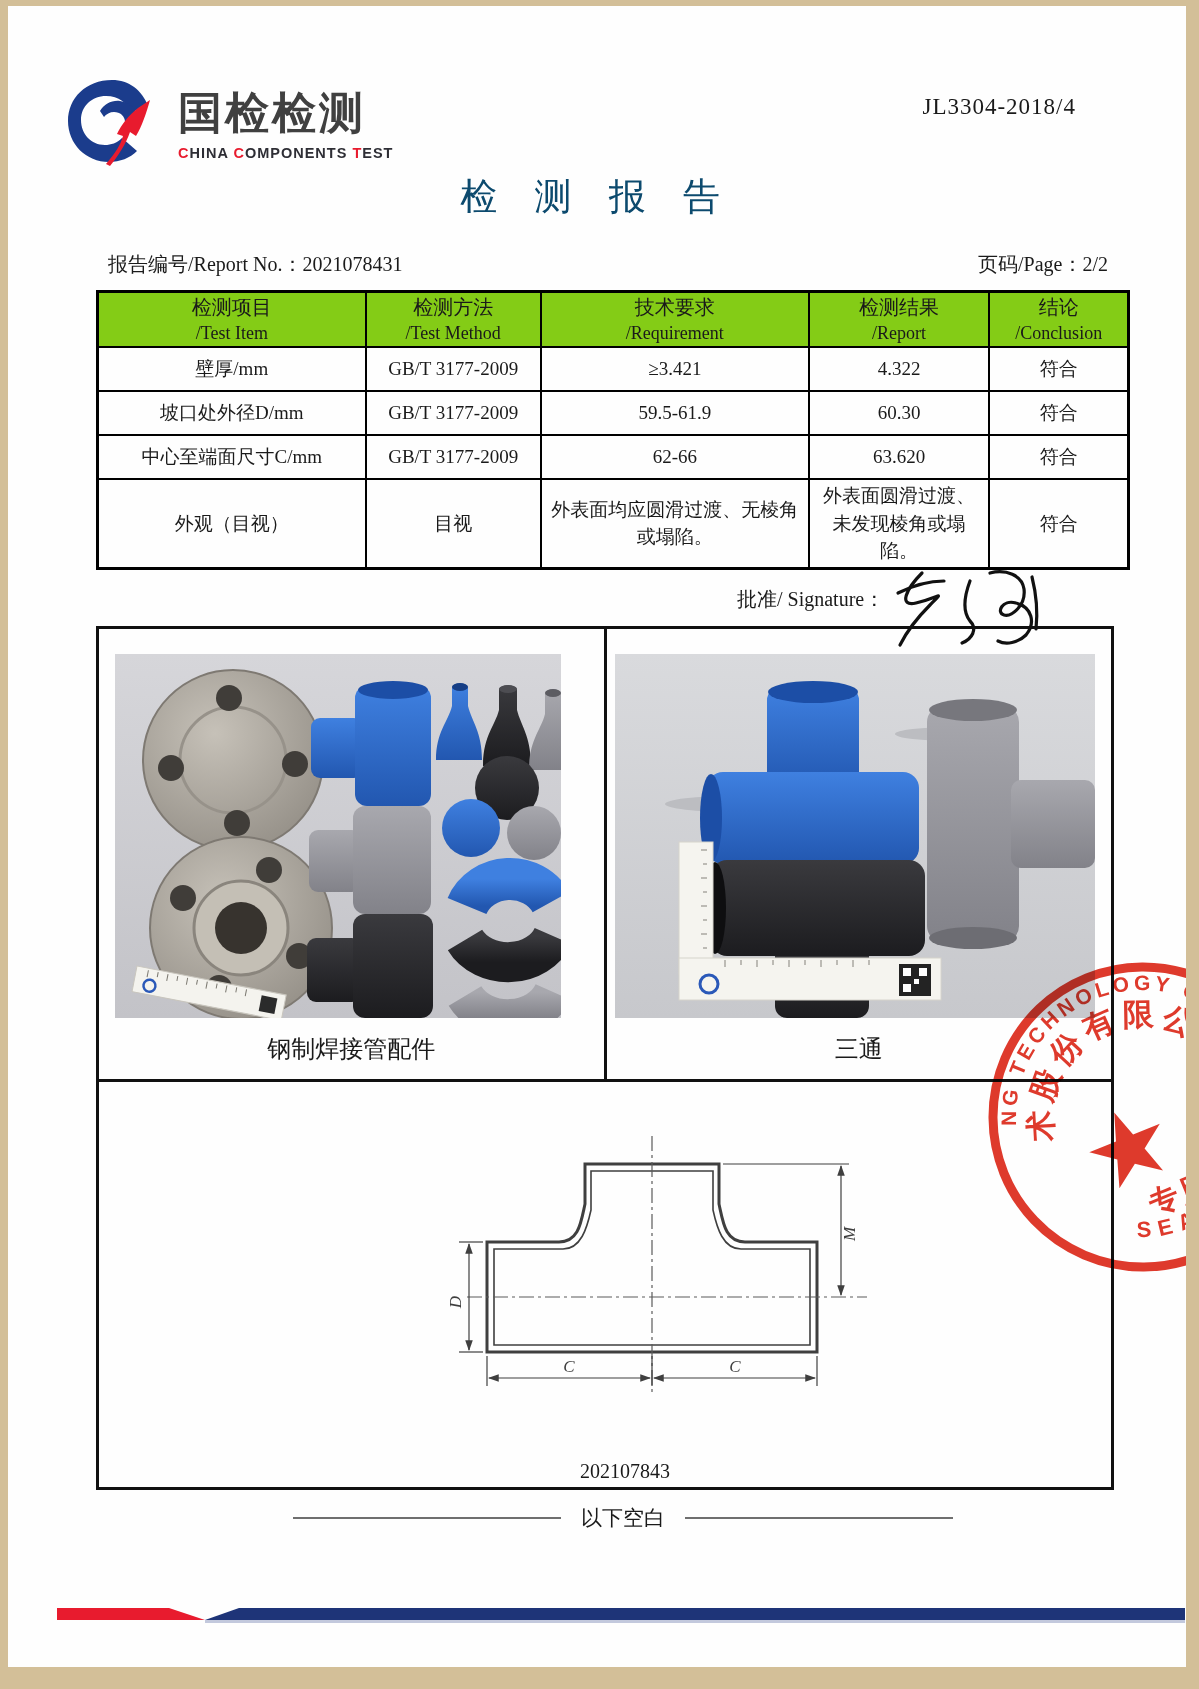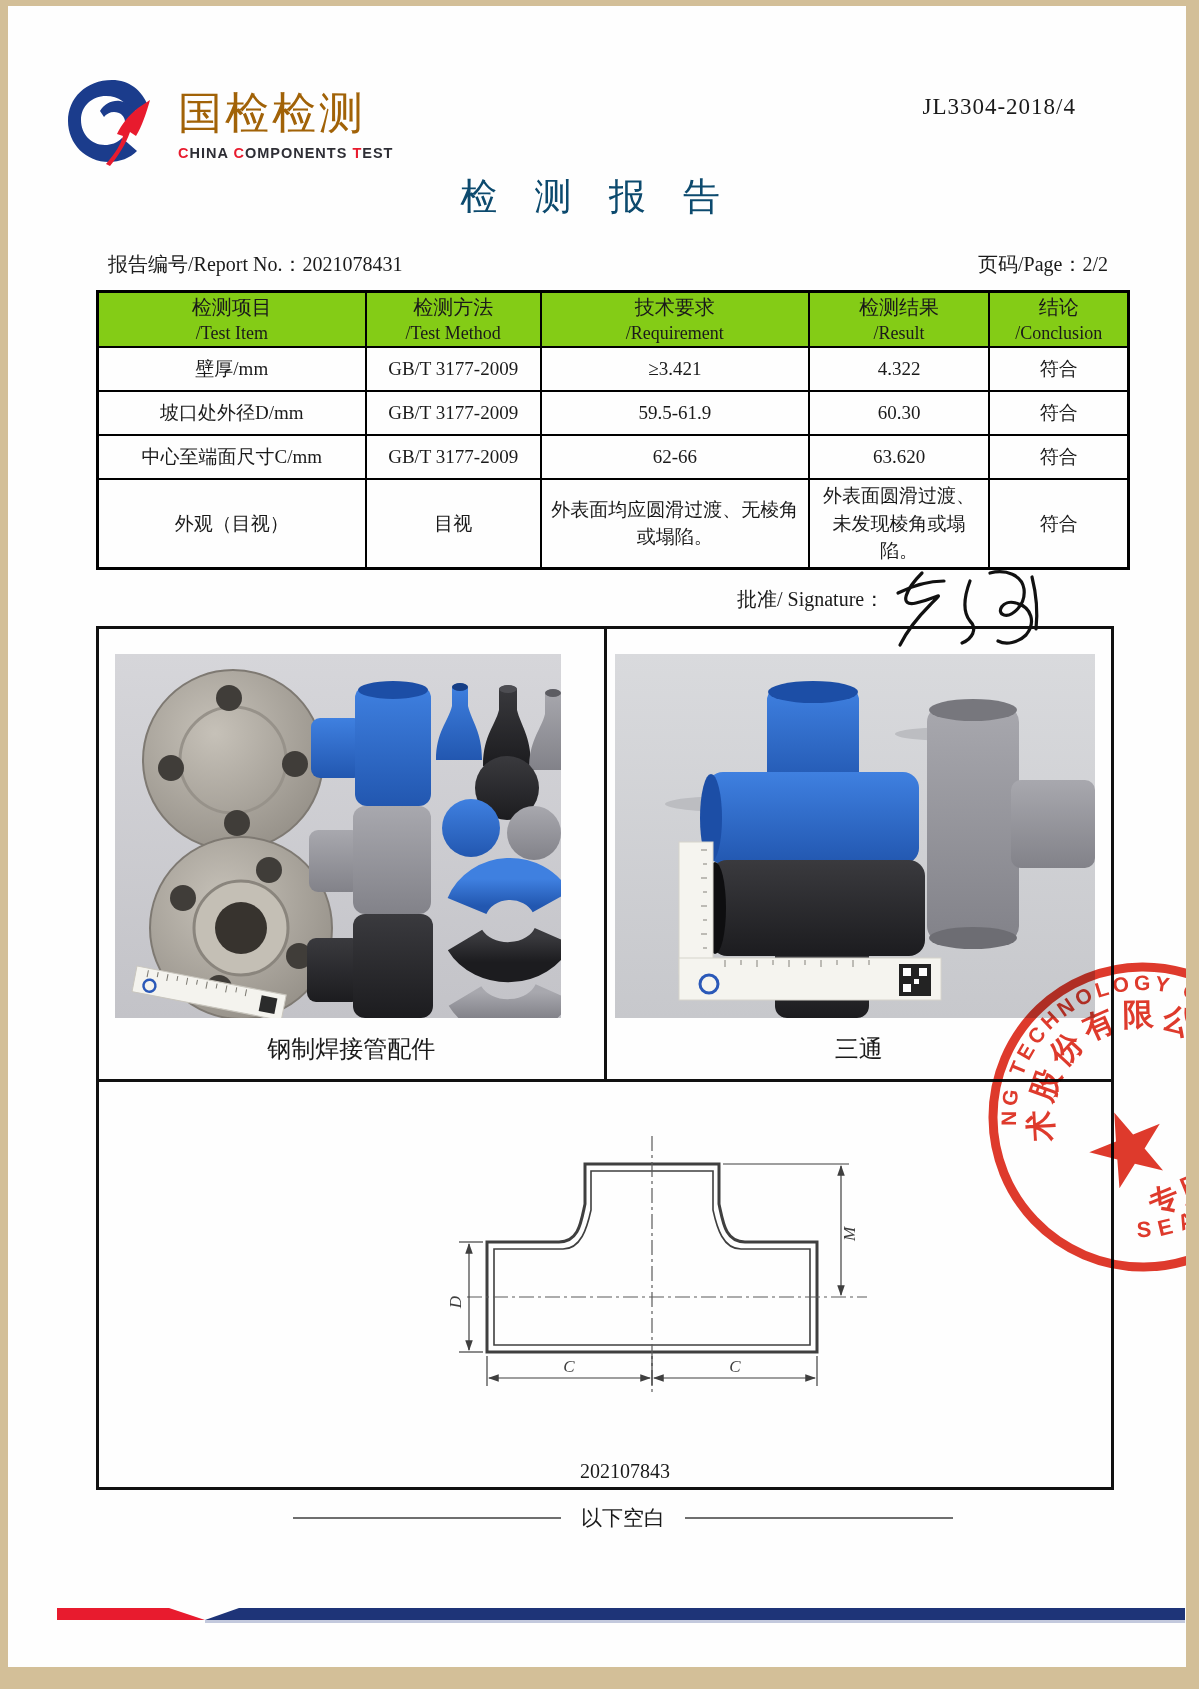--- a/index.html
+++ b/index.html
@@ -14,21 +14,21 @@
   #page{
     position:absolute;left:8px;top:6px;right:13px;bottom:22px;
     background:#fefefe;
     overflow:hidden;
   }
 
   
   .logo-wrap{position:absolute;left:52px;top:68px;display:flex;align-items:center;}
   .logo-mark{width:104px;height:96px;}
   .logo-text{margin-left:14px;}
-  .logo-zh{font-size:44px;font-weight:normal;color:#a16207;letter-spacing:3px;font-family:"Liberation Sans","DejaVu Sans",sans-serif;}
+  .logo-zh{font-size:44px;font-weight:bold;color:#404040;letter-spacing:3px;font-family:"Liberation Sans","DejaVu Sans",sans-serif;}
   .logo-en{font-size:14.5px;font-weight:bold;color:#2e2e35;letter-spacing:1px;margin-top:2px;font-family:"Liberation Sans","DejaVu Sans",sans-serif;}
   .logo-en .red{color:#e81b2e;}
   .doc-code{position:absolute;right:110px;top:88px;font-size:23px;letter-spacing:1px;text-align:center;}
 
   .report-title{position:absolute;left:0;width:100%;top:166px;text-align:center;
     font-size:37px;letter-spacing:14px;color:#0c4a6e;}
 
   .report-meta{position:absolute;left:92px;right:70px;top:245px;font-size:20px;}
   .report-no{position:absolute;left:8px;top:0;}
   .page-no{position:absolute;right:8px;top:0;}
@@ -125,21 +125,21 @@
         <th>
               <span class="zh">检测方法</span>
               <span class="en">/Test Method</span>
             </th>
         <th>
               <span class="zh">技术要求</span>
               <span class="en">/Requirement</span>
             </th>
         <th>
               <span class="zh">检测结果</span>
-              <span class="en">/Result</span>
+              <span class="en">/Report</span>
             </th>
         <th>
               <span class="zh">结论</span>
               <span class="en">/Conclusion</span>
             </th>
       </tr>
     </thead>
     <tbody>
       <tr>
         <td>壁厚/mm</td>

